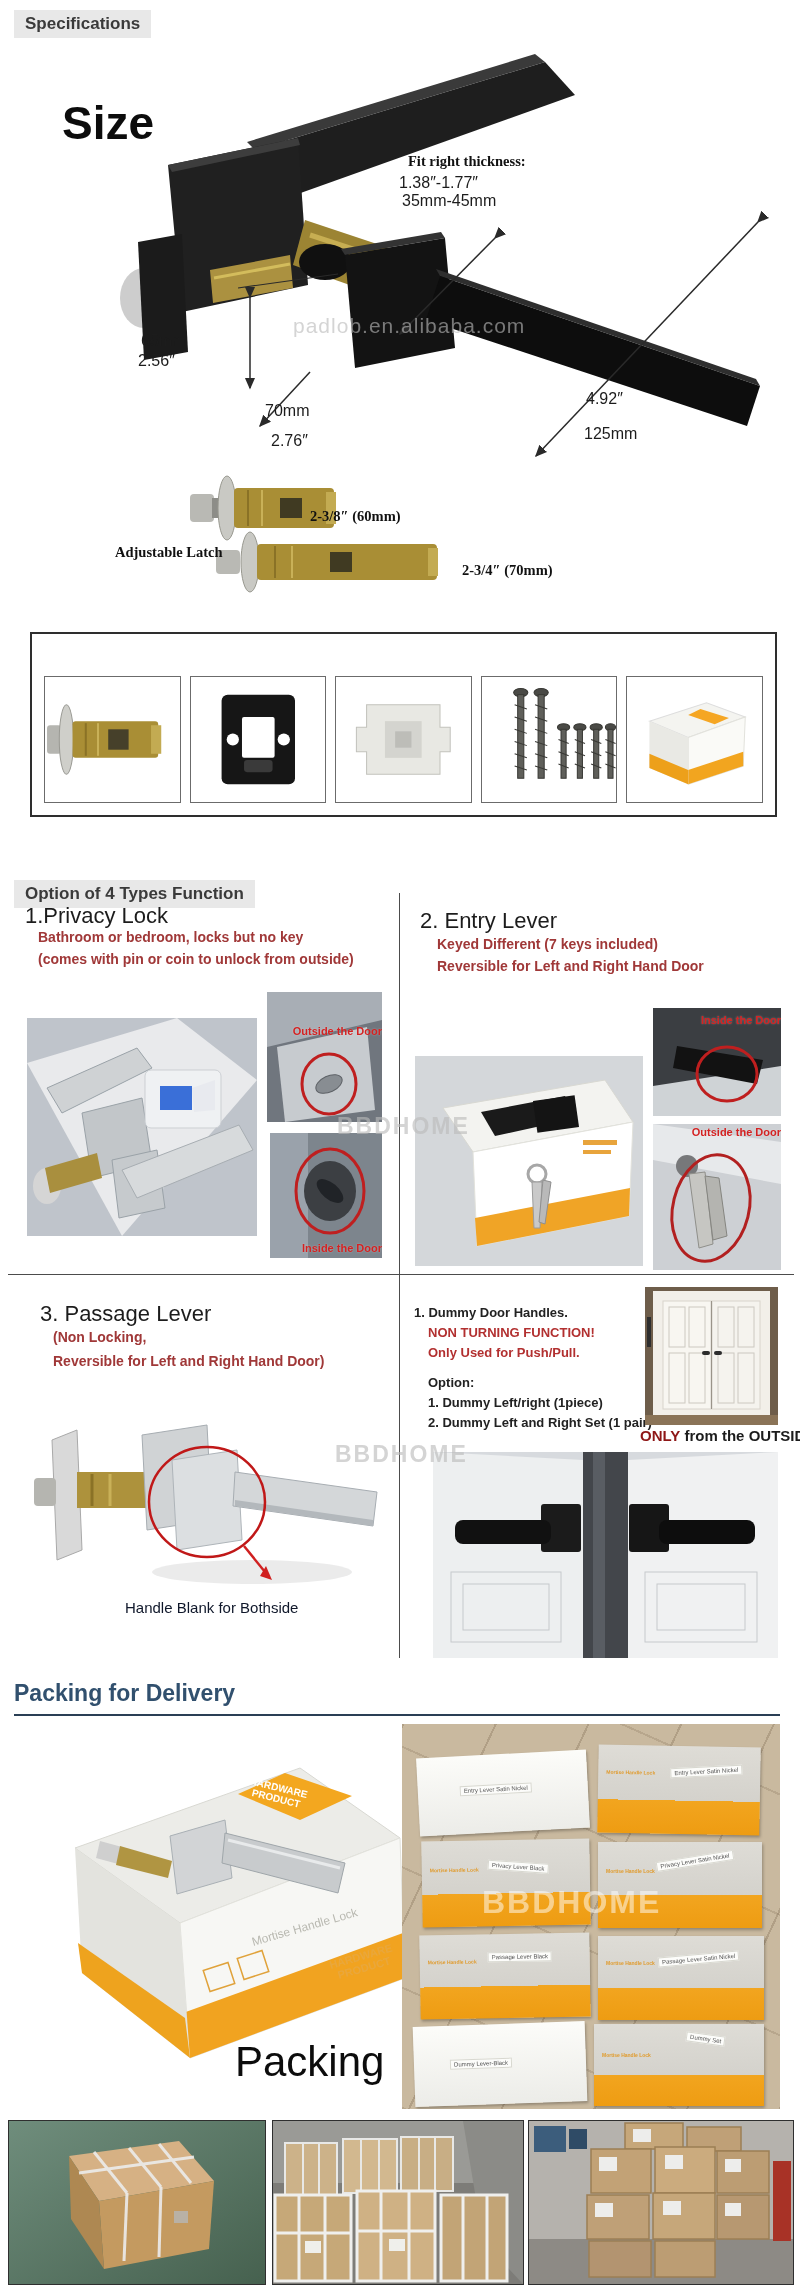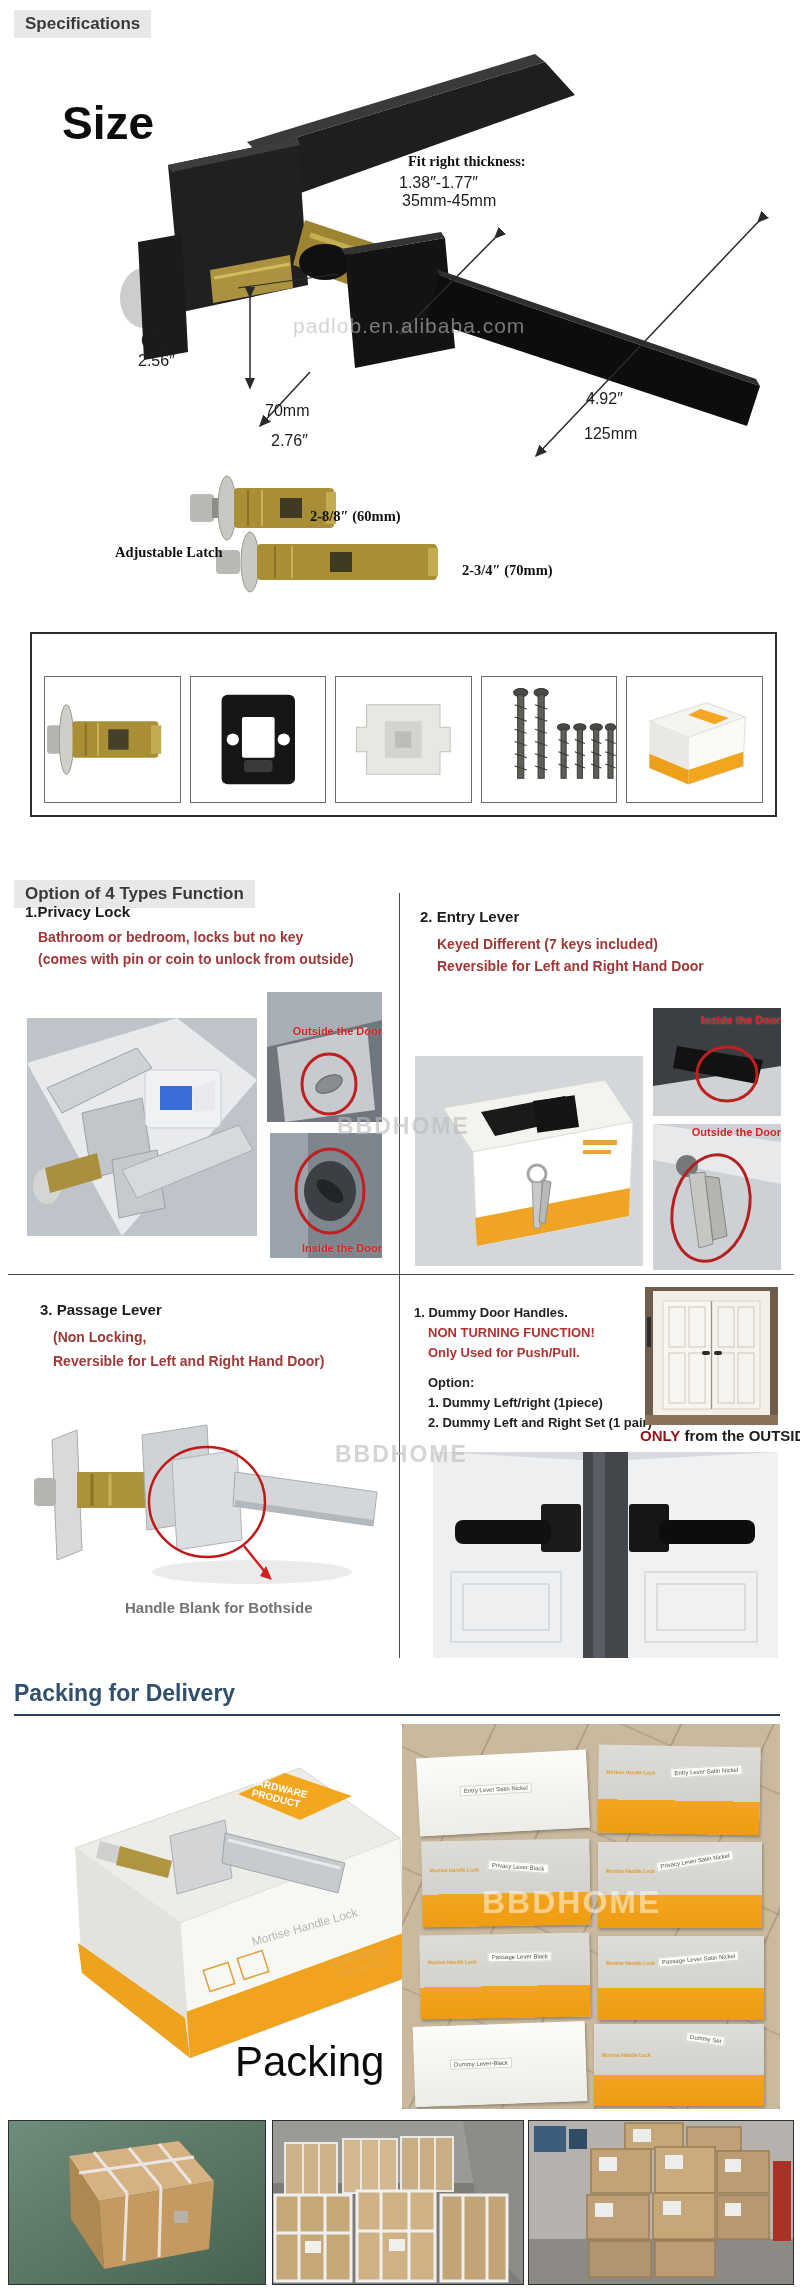--- a/index.html
+++ b/index.html
@@ -4,21 +4,21 @@
 <style>
   html,body{margin:0;padding:0;background:#fff}
   #root{position:relative;width:800px;height:2288px;background:#fff;overflow:hidden;
         font-family:"Liberation Sans",sans-serif;color:#222}
   .abs{position:absolute;white-space:nowrap}
   .hdr{position:absolute;background:#e8e8e8;color:#3a3a3a;font-weight:bold;font-size:17px;
        padding:4px 11px;white-space:nowrap}
   .serifb{font-family:"Liberation Serif",serif;font-weight:bold;color:#111}
   .dim{font-size:16px;color:#1c1c1c}
   .red{color:#a03838;font-weight:bold}
-  .qtitle{font-size:15px;color:#1c1c1c;font-weight:bold}
+  .qtitle{font-size:22px;color:#1c1c1c;font-weight:normal}
   .qdesc{font-size:14px}
   .q4t{font-size:13px;font-weight:bold;color:#222}
   .q4red{font-size:13px;font-weight:bold;color:#b23030}
   .inset{position:absolute;overflow:hidden}
   .ilabel{position:absolute;left:0;right:0;text-align:right;color:#d42222;font-weight:bold;
           font-size:11px;text-shadow:0 0 2px rgba(255,255,255,.35)}
   .wm{position:absolute;color:rgba(185,185,185,.62);font-weight:bold;letter-spacing:2px}
   .photo{position:absolute;overflow:hidden}
   .line{position:absolute;background:#4c4c4c}
   .pibox{position:absolute;left:30px;top:632px;width:743px;height:181px;border:2px solid #2e2e2e;background:#fff}
@@ -102,21 +102,21 @@
     <rect x="150" y="30" width="22" height="20" fill="#403a22"></rect>
     <rect x="196" y="24" width="10" height="32" fill="#c3ab52"></rect>
     <rect x="86" y="82" width="24" height="24" rx="4" fill="#b9b9b4"></rect>
     <ellipse cx="120" cy="94" rx="9" ry="30" fill="#c9c9c4" stroke="#98988f" stroke-width="1"></ellipse>
     <rect x="127" y="76" width="180" height="36" rx="4" fill="#a98e35"></rect>
     <line x1="145" y1="78" x2="145" y2="110" stroke="#8a7226" stroke-width="2"></line>
     <line x1="162" y1="78" x2="162" y2="110" stroke="#c9b158" stroke-width="2"></line>
     <rect x="200" y="84" width="22" height="20" fill="#403a22"></rect>
     <rect x="298" y="80" width="10" height="28" fill="#c3ab52"></rect>
   </svg>
-  <div class="abs serifb" style="left:310px;top:508px;font-size:14.5px">2-8/8″ (60mm)</div>
+  <div class="abs serifb" style="left:310px;top:508px;font-size:14.5px">2-3/8″ (60mm)</div>
   <div class="abs serifb" style="left:462px;top:562px;font-size:14.5px">2-3/4″ (70mm)</div>
   <div class="abs serifb" style="left:115px;top:544px;font-size:14.5px">Adjustable Latch</div>
 
   <div class="pibox">
     <div class="picells">
       <div class="picell">
         <svg viewBox="0 0 132 112">
           <rect x="2" y="42" width="14" height="28" rx="3" fill="#b5b5b0"></rect>
           <ellipse cx="21" cy="56" rx="7" ry="34" fill="#cfcfca" stroke="#9a9a94"></ellipse>
           <rect x="27" y="38" width="84" height="36" rx="3" fill="#a98e35"></rect>
@@ -309,21 +309,21 @@
       <line x1="88" y1="74" x2="88" y2="106" stroke="#c9b158" stroke-width="3"></line>
       <polygon points="120,35 185,25 190,120 125,130" fill="#d0d3d5" stroke="#a7adb2"></polygon>
       <polygon points="150,60 215,50 220,140 155,150" fill="#dcdfe1" stroke="#aeb4b9"></polygon>
       <polygon points="213,72 355,92 351,126 211,106" fill="#d4d7d9" stroke="#a7adb2"></polygon>
       <polygon points="213,100 351,120 351,126 213,106" fill="#b3b8bc"></polygon>
       <ellipse cx="185" cy="102" rx="58" ry="55" fill="none" stroke="#c01818" stroke-width="2.5"></ellipse>
       <line x1="222" y1="146" x2="243" y2="172" stroke="#d02020" stroke-width="2.5"></line>
       <polygon points="238,176 250,180 244,166" fill="#d02020"></polygon>
     </svg>
   </div>
-  <div class="abs" style="left:125px;top:1599px;font-size:15px;font-weight:bold;color:#737373">Handle Blank for Bothside</div>
+  <div class="abs" style="left:125px;top:1599px;font-size:15px;font-weight:normal;color:#0f172a">Handle Blank for Bothside</div>
 
   <div class="abs q4t" style="left:414px;top:1305px">1. Dummy Door Handles.</div>
   <div class="abs q4red" style="left:428px;top:1325px">NON TURNING  FUNCTION!</div>
   <div class="abs q4red" style="left:428px;top:1345px">Only Used for Push/Pull.</div>
   <div class="abs q4t" style="left:428px;top:1375px">Option:</div>
   <div class="abs q4t" style="left:428px;top:1395px">1. Dummy Left/right (1piece)</div>
   <div class="abs q4t" style="left:428px;top:1415px">2. Dummy Left and Right Set (1 pair)</div>
 
   <div class="photo" style="left:645px;top:1287px;width:133px;height:138px">
     <svg width="133" height="138" viewBox="0 0 133 138">

